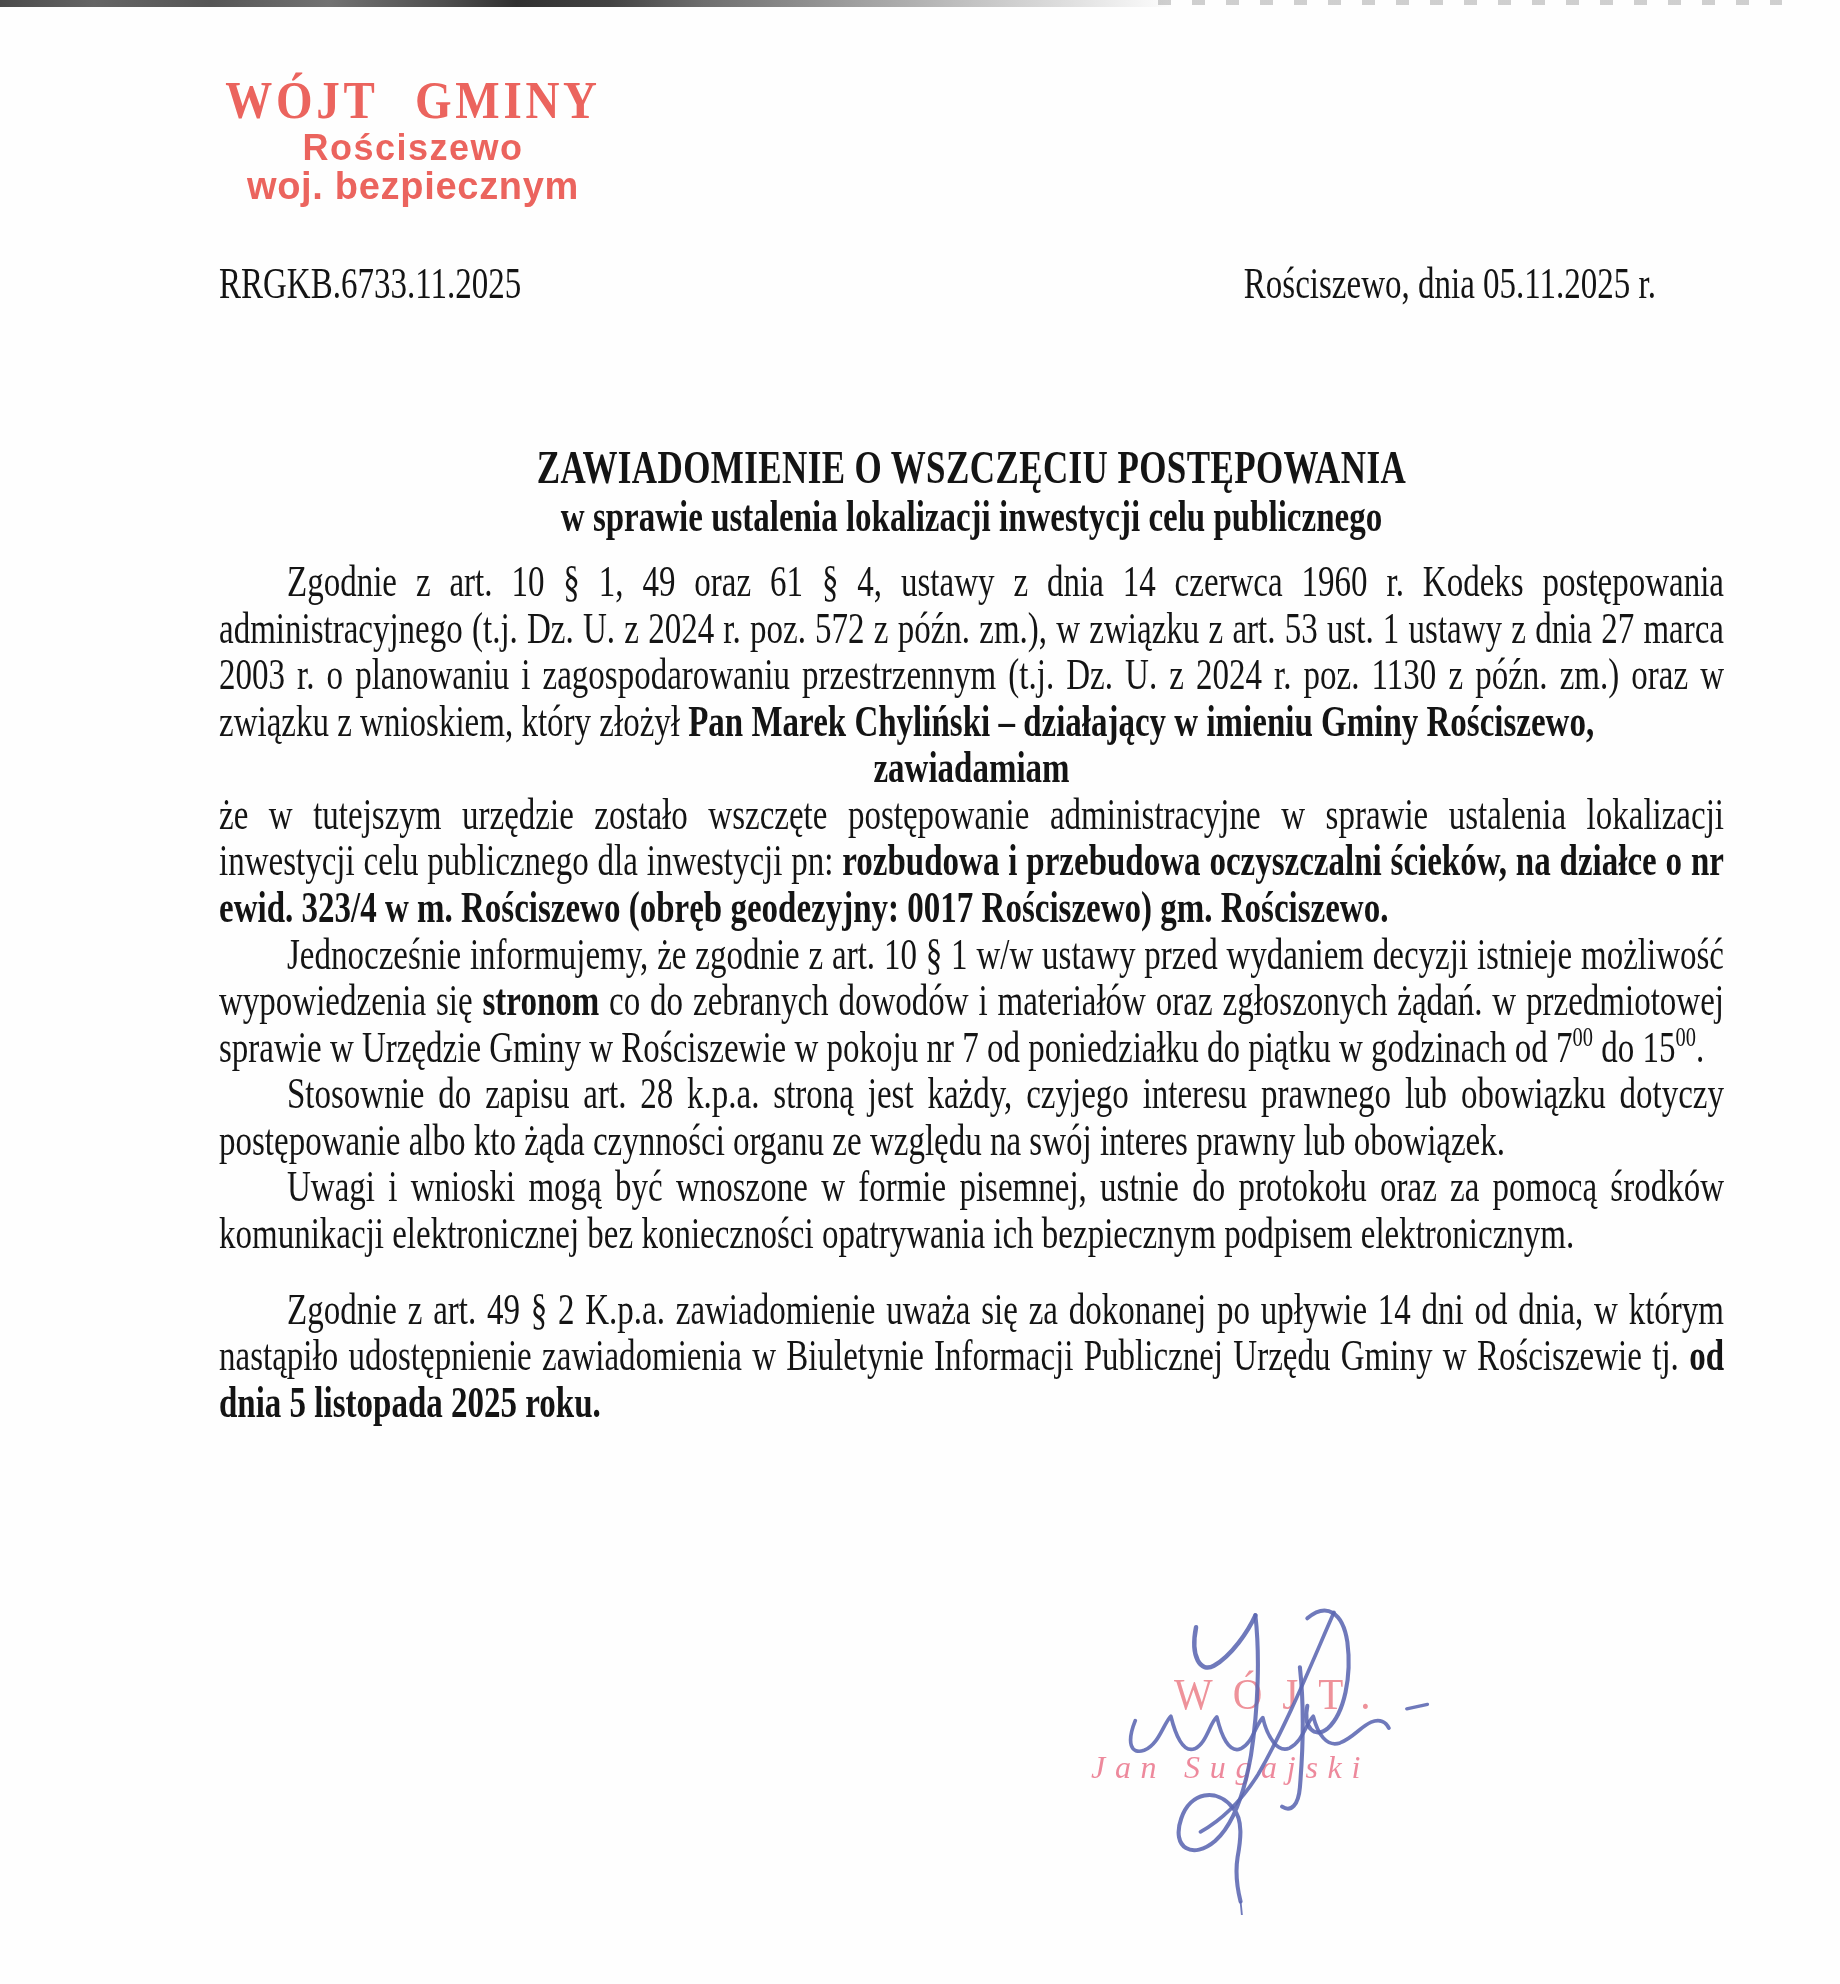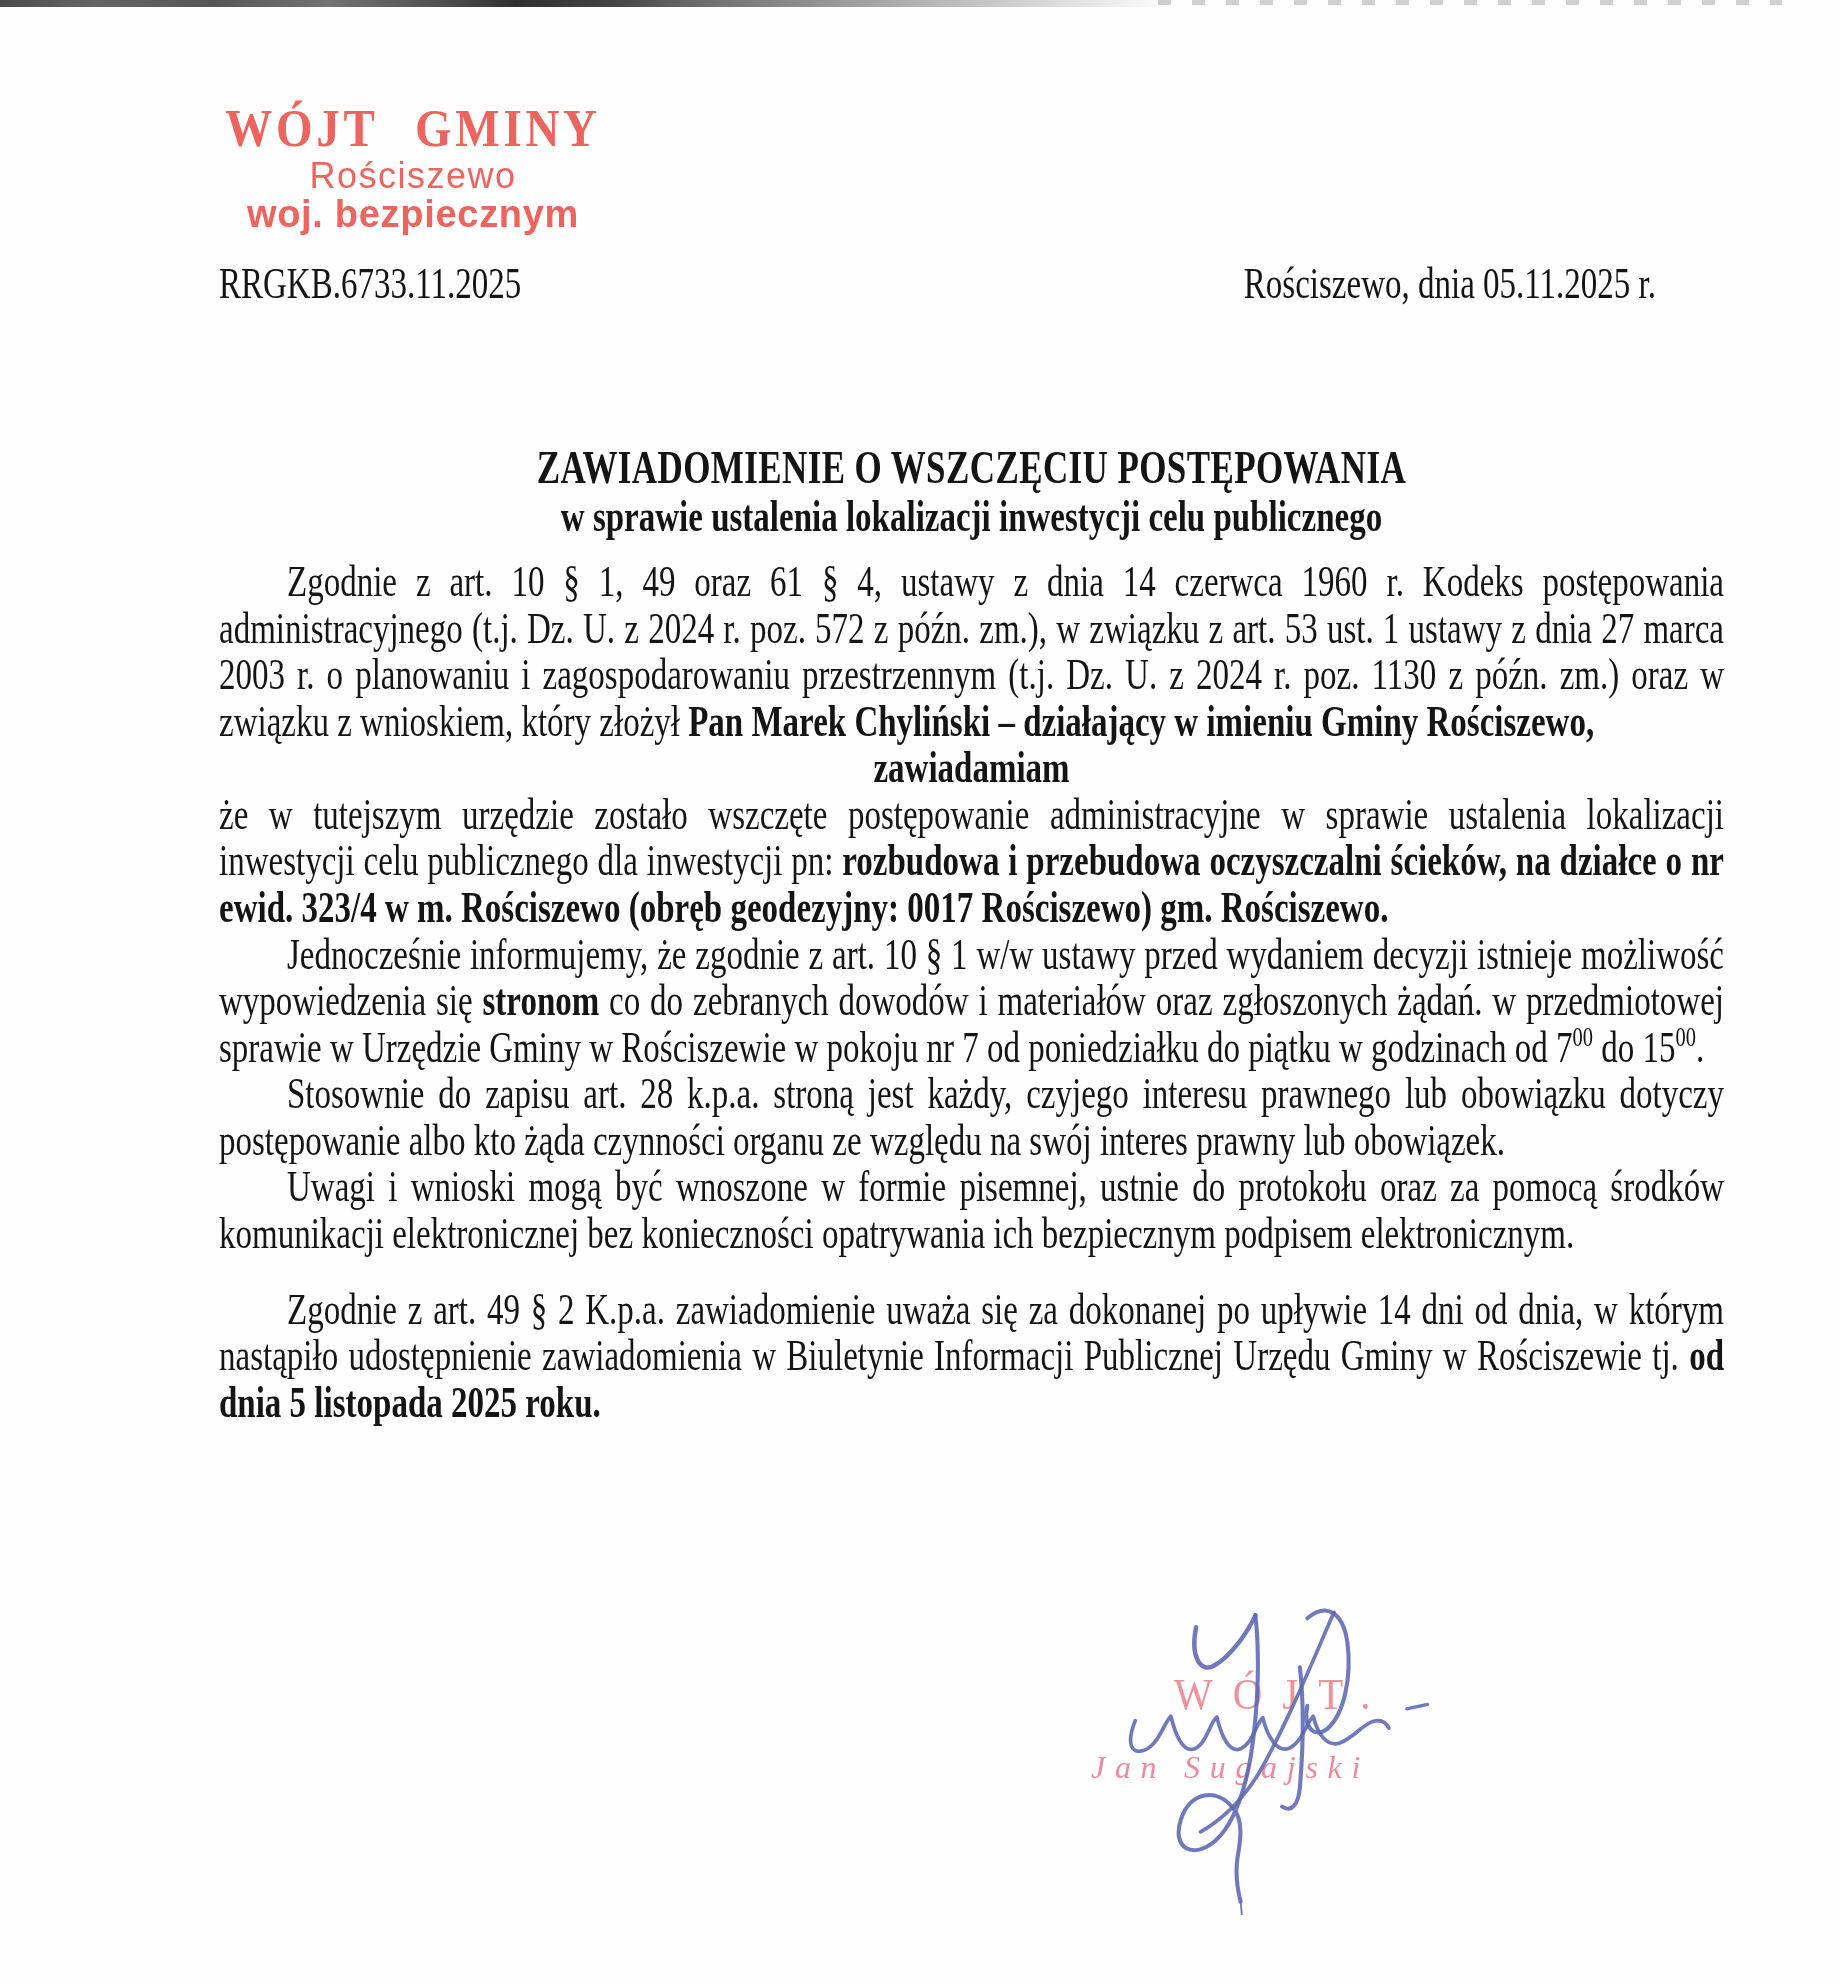--- a/index.html
+++ b/index.html
@@ -31,31 +31,30 @@
   }
 
   
   .stamp-header {
     position: absolute; left: 223px; top: 76px; width: 380px;
     text-align: center;
     color: #e94f48;
     opacity: .88;
     filter: blur(0.3px);
     line-height: 1.04;
-    margin-top: 28px;
   }
   .stamp-header .l1 {
     font-family: "Liberation Serif", serif;
     font-weight: bold; font-size: 47px;
     letter-spacing: 3.7px; word-spacing: 22px;
     transform: scaleY(1.12); transform-origin: center;
   }
   .stamp-header .l2 {
     font-family: "Liberation Sans", sans-serif;
-    font-weight: normal; font-size: 36px; letter-spacing: 1.5px;
+    font-weight: bold; font-size: 36px; letter-spacing: 1.5px;
     margin-top: 4.5px;
   }
   .stamp-header .l3 {
     font-family: "Liberation Sans", sans-serif;
     font-weight: bold; font-size: 38px; letter-spacing: 0.7px;
   }
 
   
   .doc-text {
     position: absolute; left: 219px; top: 261px; width: 1505px;

